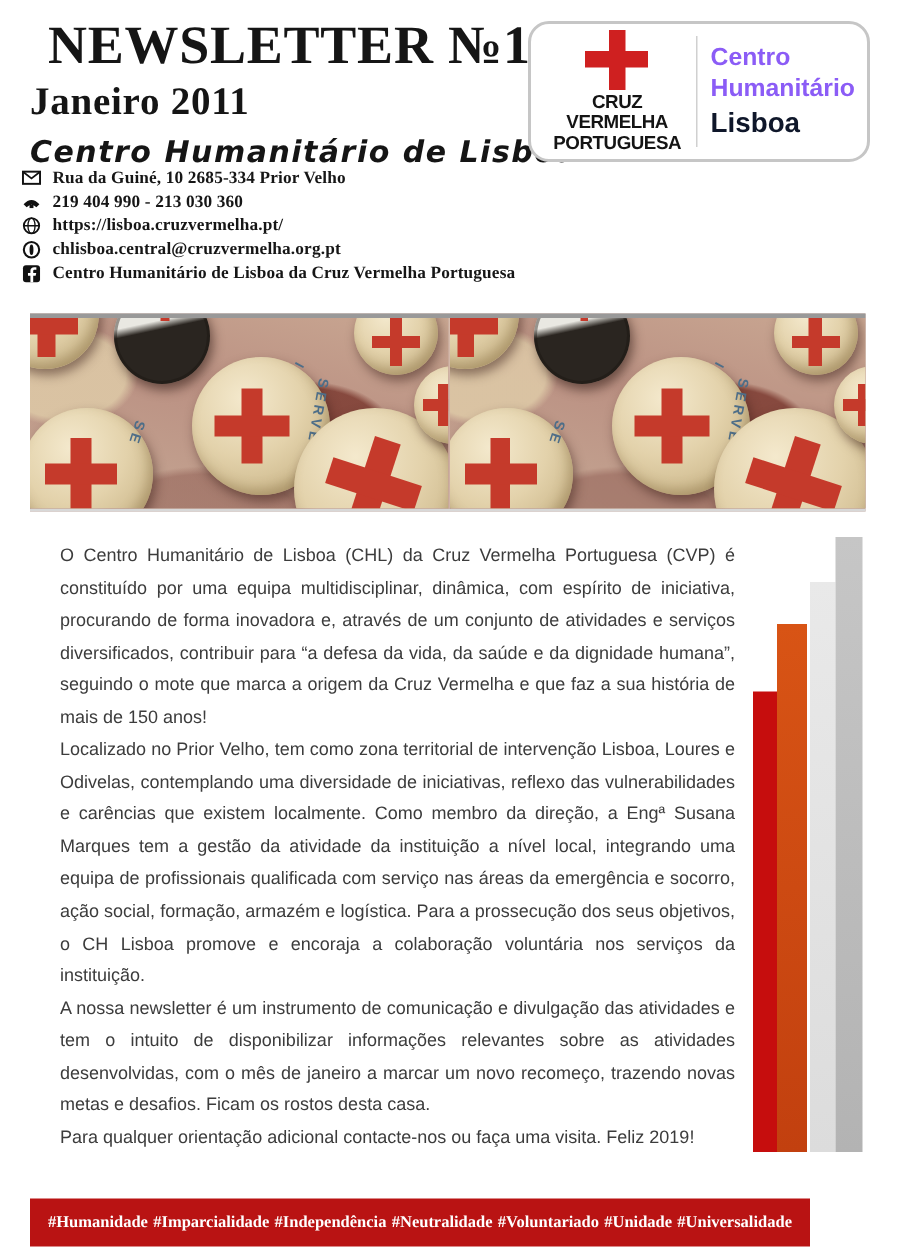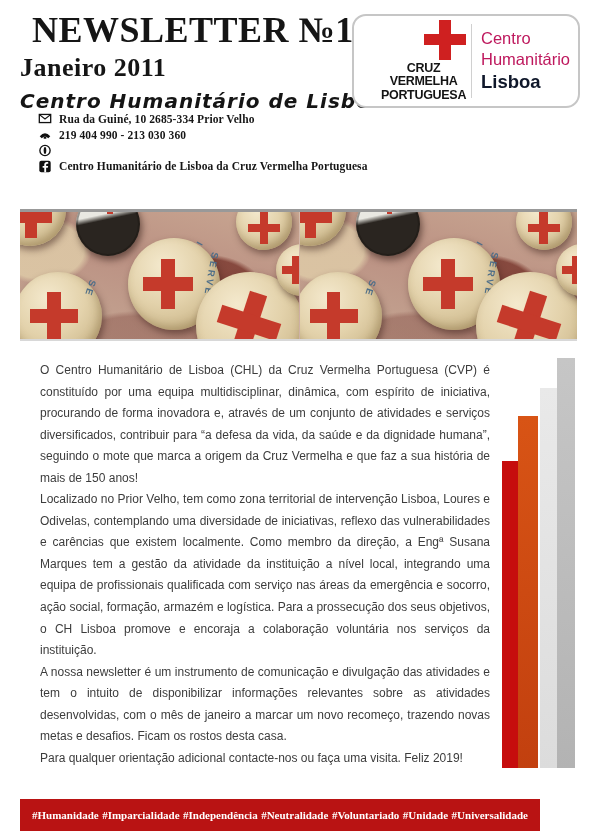--- a/index.html
+++ b/index.html
@@ -26,32 +26,32 @@
     font-style:italic; font-weight:bold; font-size:20px; color:#151515;
     margin-top:6px; letter-spacing:1px; white-space:nowrap;
   }
 
   
   .logo-box {
     position:absolute; right:20px; top:14px; width:228px; height:94px;
     border:2px solid #c6c6c6; border-radius:14px; background:#fff;
     display:flex; align-items:center; padding:6px 8px 6px 10px;
   }
-  .logo-left { width:112px; display:flex; flex-direction:column; align-items:flex-end; }
+  .logo-left { width:112px; display:flex; flex-direction:column; align-items:center; }
   .logo-cross { position:relative; width:42px; height:40px; margin-bottom:2px; }
   .logo-cross::before { content:""; position:absolute; left:36%; top:0; width:28%; height:100%; background:#cf2020; }
   .logo-cross::after  { content:""; position:absolute; top:36%; left:0; height:28%; width:100%; background:#cf2020; }
   .logo-org { font-weight:bold; font-size:12.5px; line-height:1.08; color:#141414; text-align:center; letter-spacing:-.3px; }
   .logo-divider { width:1px; height:74px; background:#d0d0d0; margin:0 9px 0 5px; }
   .logo-right { display:flex; flex-direction:column; justify-content:center; }
-  .logo-center-line { font-size:16.5px; color:#be185d; line-height:1.3; }
+  .logo-center-line { font-size:16.5px; color:#8b5cf6; line-height:1.3;font-weight:bold; }
   .logo-city { font-size:18.5px; font-weight:bold; color:#0f172a; line-height:1.3; }
 
   
-  .contact { position:absolute; left:38px; top:111px; }
+  .contact { position:absolute; left:14px; top:111px; }
   .contact-row { display:flex; align-items:center; height:15.8px; }
   .contact-row .cicon { width:14px; height:13px; margin-right:7px; flex:0 0 auto; display:flex; align-items:center; }
   .contact-row .ctext {
     font-family:"Liberation Serif","DejaVu Serif",serif;
     font-weight:bold; font-size:11.5px; color:#161616; letter-spacing:.1px; white-space:nowrap;
   }
 
   
   .banner {
     position:absolute; left:20px; top:209px; width:557px; height:132px;
@@ -170,24 +170,35 @@
         <svg width="14" height="13" viewBox="0 0 16 16">
             <path d="M1.5 10 Q8 3 14.5 10 L12 12.6 Q8 8.4 4 12.6 Z" fill="#111"></path>
             <rect x="6.4" y="10.6" width="3.2" height="2.6" fill="#111"></rect>
           </svg>
       </span>
       <span class="ctext">219 404 990 - 213 030 360</span>
     </div>
     <div class="contact-row">
       <span class="cicon">
         <svg width="14" height="13" viewBox="0 0 16 16">
+            <circle cx="8" cy="8" r="6.3" fill="none" stroke="#111" stroke-width="1.5"></circle>
+            <ellipse cx="8" cy="8" rx="2.9" ry="6.3" fill="none" stroke="#111" stroke-width="1.1"></ellipse>
+            <line x1="1.7" y1="8" x2="14.3" y2="8" stroke="#111" stroke-width="1.1"></line>
+          </svg>
+      </span>
+      <span class="ctext">https://lisboa.cruzvermelha.pt/</span>
+    </div>
+    <div class="contact-row">
+      <span class="cicon">
+        <svg width="14" height="13" viewBox="0 0 16 16">
             <circle cx="8" cy="8" r="6.3" fill="none" stroke="#111" stroke-width="1.7"></circle>
             <ellipse cx="8" cy="8" rx="1.6" ry="4.3" fill="#111"></ellipse>
           </svg>
       </span>
+      <span class="ctext">chlisboa.central@cruzvermelha.org.pt</span>
     </div>
     <div class="contact-row">
       <span class="cicon">
         <svg width="14" height="13" viewBox="0 0 16 16">
             <rect x="1" y="1" width="14" height="14" rx="2.5" fill="#111"></rect>
             <path d="M9.4 15 V9.6 H11.4 L11.9 7.3 H9.4 V5.9 C9.4 5.1 9.8 4.7 10.7 4.7 H12 V2.7 C11.6 2.6 10.8 2.6 10.2 2.6 C8.4 2.6 7.1 3.7 7.1 5.6 V7.3 H5.1 V9.6 H7.1 V15 Z" fill="#fff"></path>
           </svg>
       </span>
       <span class="ctext">Centro Humanitário de Lisboa da Cruz Vermelha Portuguesa</span>
     </div>

